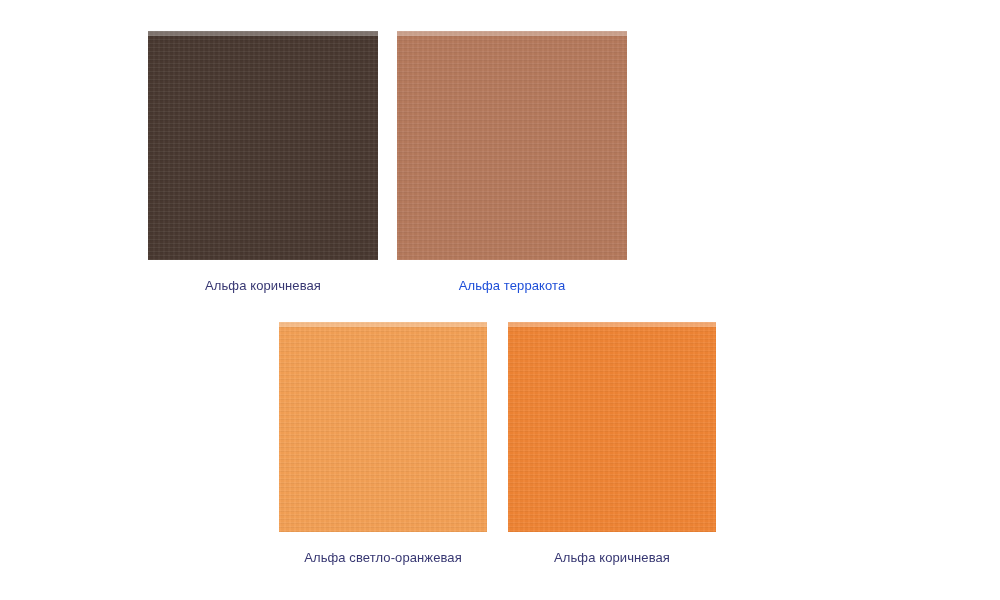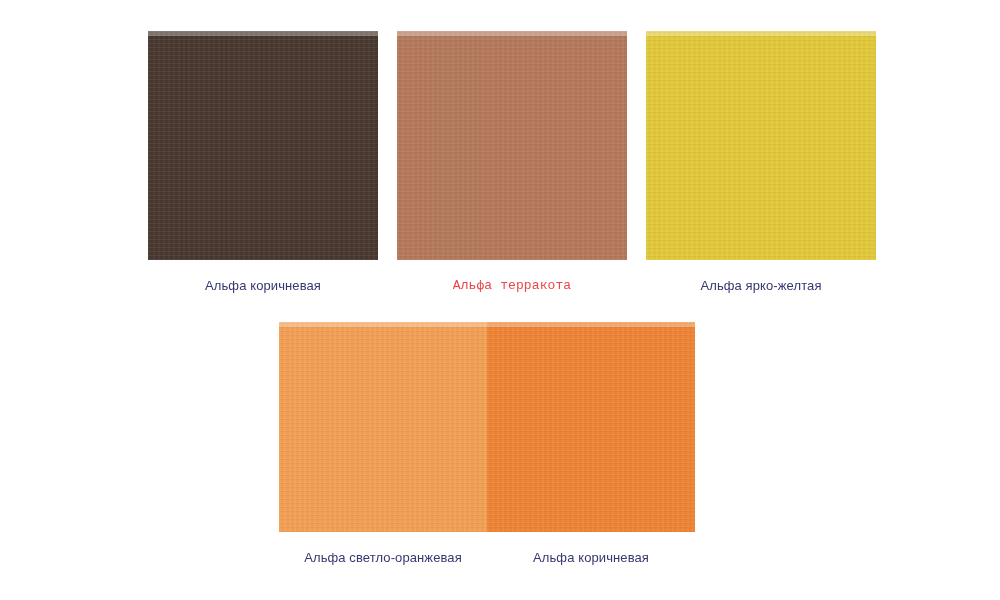--- a/index.html
+++ b/index.html
@@ -36,20 +36,21 @@
     width: 1000px;
     gap: 19px;
     padding-left: 148px;
     box-sizing: border-box;
     justify-content: flex-start;
   }
   .swatch-row.row-bottom {
     left: 0;
     top: 322px;
     width: 924px;
+    gap: 21px;
     padding-left: 279px;
     box-sizing: border-box;
     justify-content: flex-start;
   }
 
   
   .swatch-cell {
     display: flex;
     flex-direction: column;
     align-items: flex-start;
@@ -134,31 +135,23 @@
       </div>
       <div class="swatch-label" style="color: rgb(55, 55, 114);">Альфа коричневая</div>
     </div>
 
     <div class="swatch-cell">
       <div class="swatch" style="background-color: rgb(181, 121, 92);">
         <div class="texture"></div>
         <div class="texture-v"></div>
         <div class="top-sheen"></div>
       </div>
-      <div class="swatch-label" style="color: #ef4444; font-family: Liberation Mono, monospace;">Альфа терракота</div>
+      <div class="swatch-label" style="color: #1d4ed8;">Альфа терракота</div>
     </div>
 
-    <div class="swatch-cell">
-      <div class="swatch" style="background-color: rgb(226, 201, 58);">
-        <div class="texture"></div>
-        <div class="texture-v"></div>
-        <div class="top-sheen"></div>
-      </div>
-      <div class="swatch-label" style="color: rgb(55, 55, 114);">Альфа ярко-желтая</div>
-    </div>
 
   </div>
 
   <div class="swatch-row row-bottom">
 
     <div class="swatch-cell">
       <div class="swatch" style="background-color: rgb(243, 160, 85);">
         <div class="texture"></div>
         <div class="texture-v"></div>
         <div class="top-sheen"></div>

